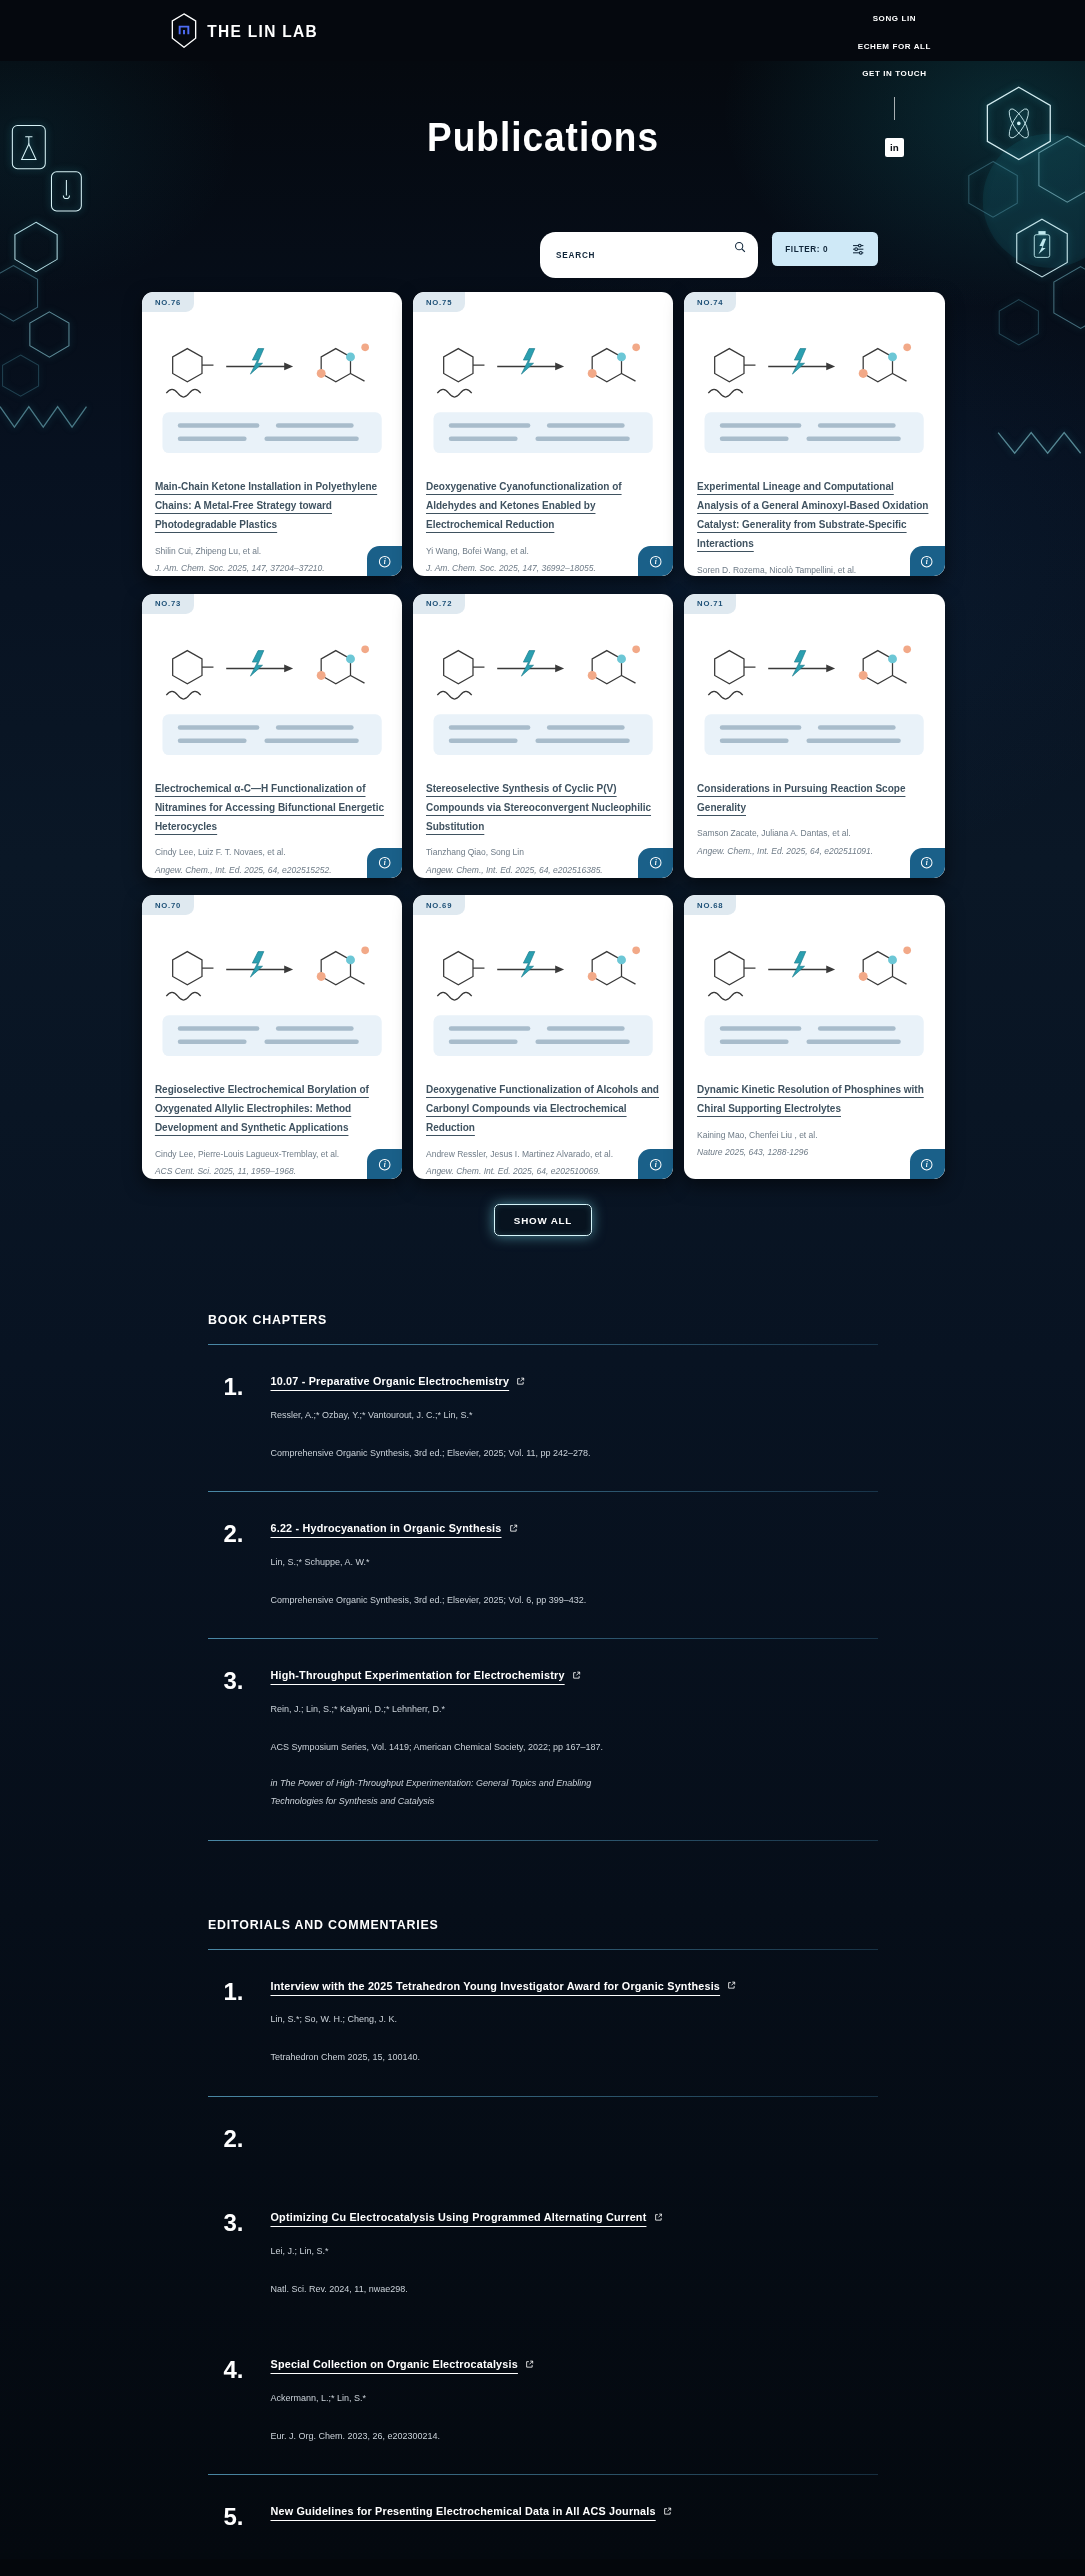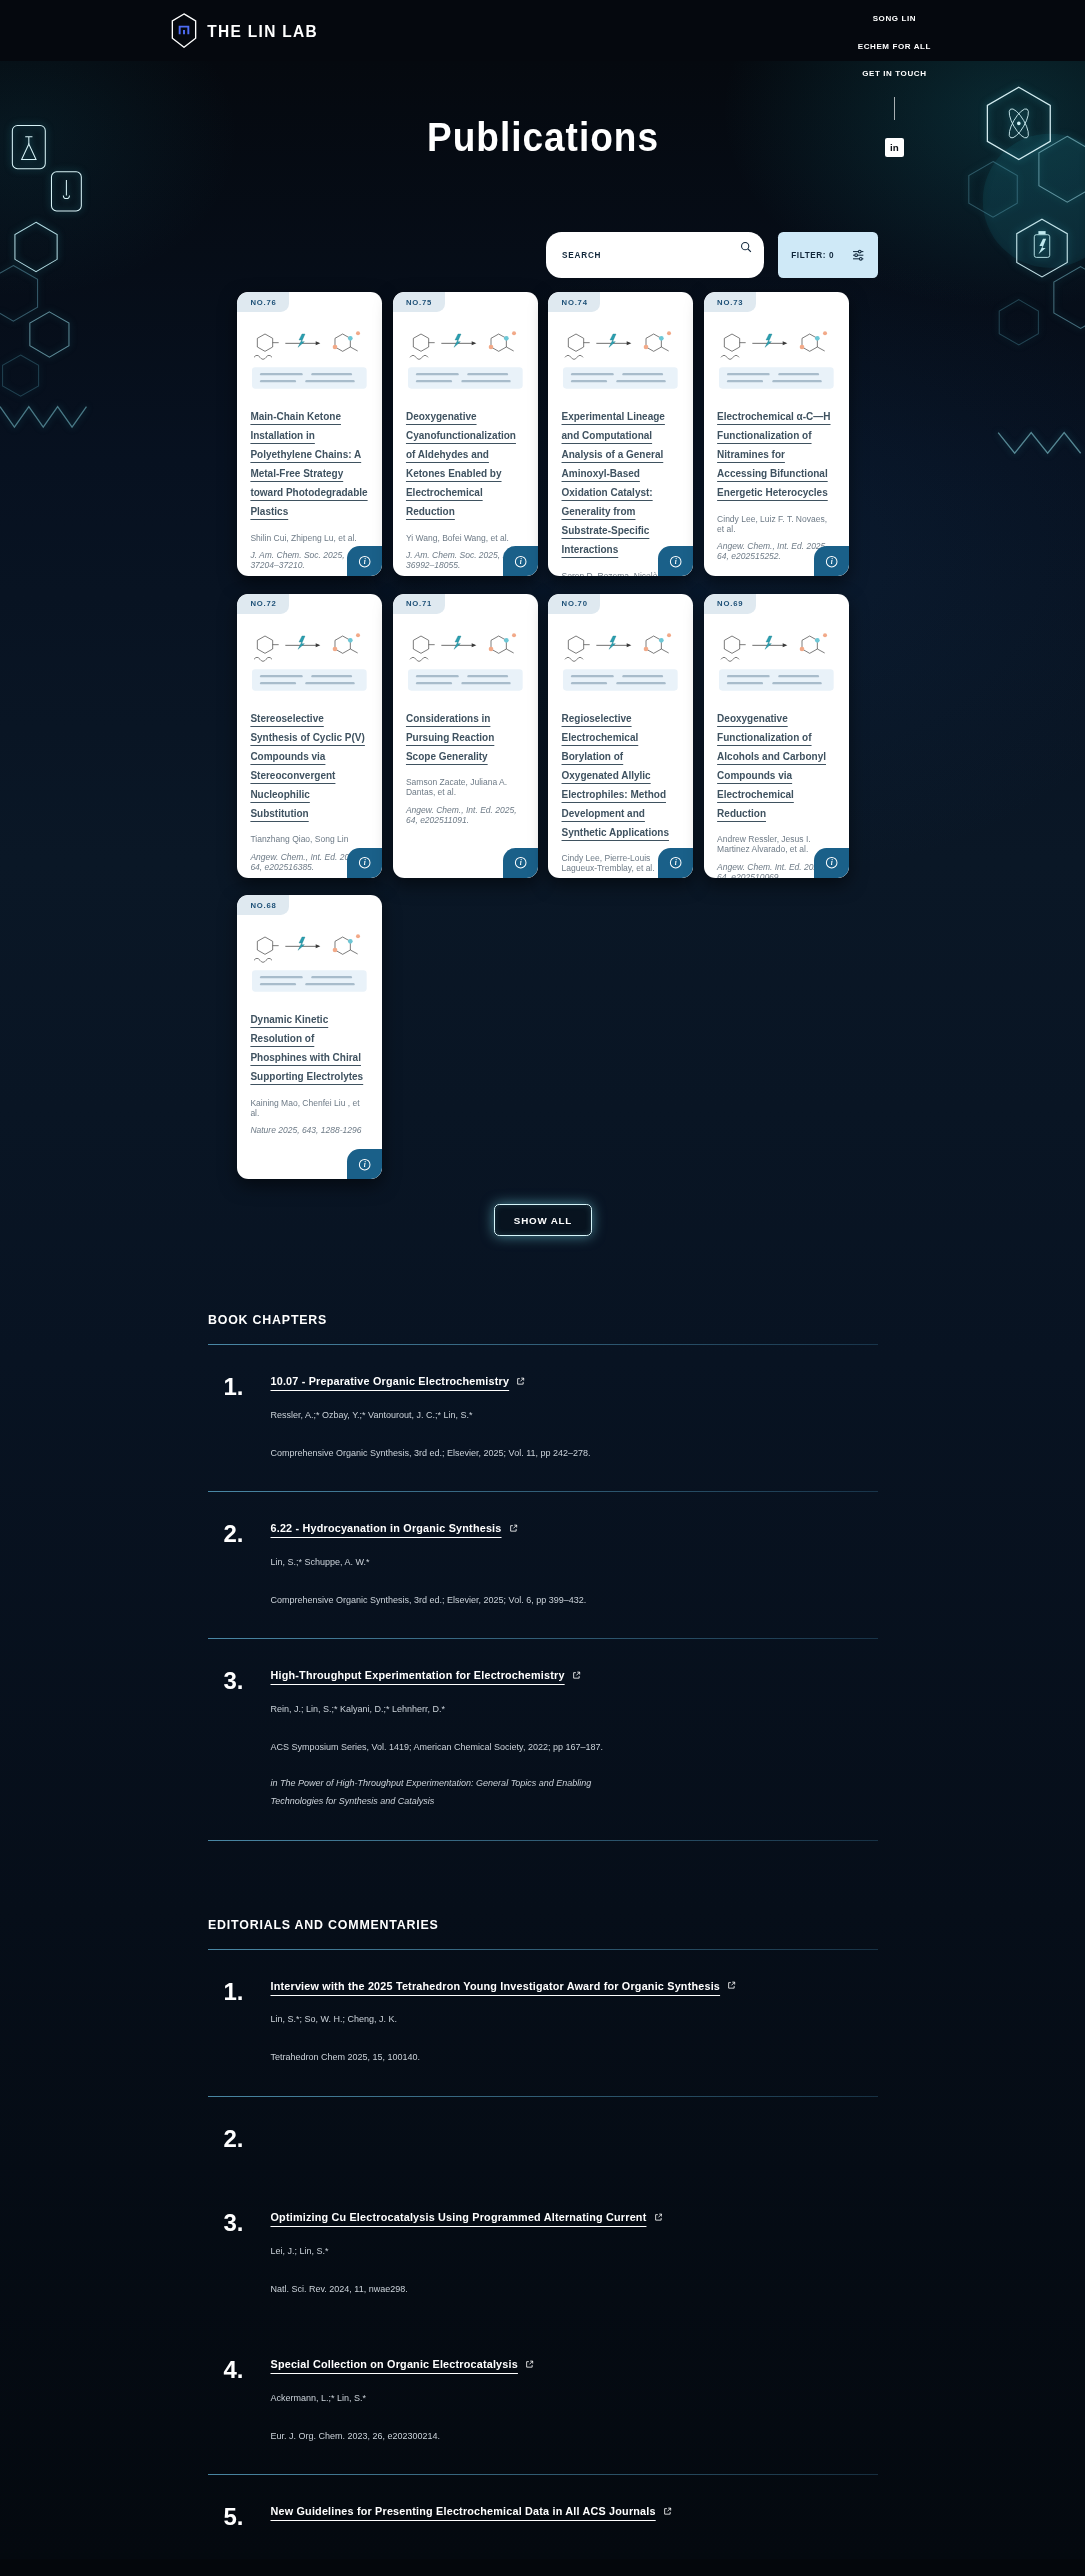--- a/index.html
+++ b/index.html
@@ -48,28 +48,28 @@
   .toolbar{ width:670px; margin:73px auto 0; display:flex; justify-content:flex-end; gap:13.4px; }
   .search{ position:relative; width:218px; height:46px; }
   .search input{
     width:100%; height:100%; border:none; border-radius:15.5px; background:#fff;
     padding:0 33px 0 15.5px; font-family:"Liberation Sans",sans-serif; font-weight:700;
     font-size:8.2px; letter-spacing:0.8px; color:#10263a; outline:none;
   }
   .search input::placeholder{ color:#10263a; opacity:1; }
   .search-icon{ position:absolute; right:12.4px; top:8.8px; }
   .filter-button{
-    height:46px; padding:0 13.4px; border:none; border-radius:5.2px; background:#cfe9f7;
-    display:flex; align-items:center; gap:18px; cursor:pointer;
+    height:34px; padding:0 13.4px; border:none; border-radius:5.2px; background:#cfe9f7;
+    display:flex; align-items:center; gap:24px; cursor:pointer;
     font-family:"Liberation Sans",sans-serif; font-weight:700; font-size:8.2px;
     letter-spacing:0.6px; color:#10263a;
   }
 
   
-  .grid{ width:612px; margin:14.4px auto 0; display:grid; grid-template-columns:repeat(4,1fr); gap:17.5px 10.3px; }
+  .grid{ width:803px; margin:14.4px auto 0; display:grid; grid-template-columns:repeat(3,1fr); gap:17.5px 10.3px; }
   .card{ position:relative; background:#fff; border-radius:11.3px; height:284px;
     box-shadow:0 6.2px 17.5px rgba(0,0,0,.5); overflow:hidden; }
   .badge{ position:absolute; top:0; left:0; background:#dfe9f0; color:#1d5077;
     font-size:7.7px; font-weight:700; letter-spacing:0.8px; padding:5.2px 12.4px 5.7px 13.4px;
     border-radius:11.3px 0 8.2px 0; }
   .fig{ margin:26px 9.3px 0; }
   .fig svg{ display:block; width:100%; height:auto; }
   .card-title{ margin:12.4px 13.4px 0; color:#3f5260; font-size:10px; font-weight:600;
     line-height:1.9; text-decoration:underline; text-decoration-thickness:0.8px;
     text-underline-offset:3.6px; cursor:pointer; }

